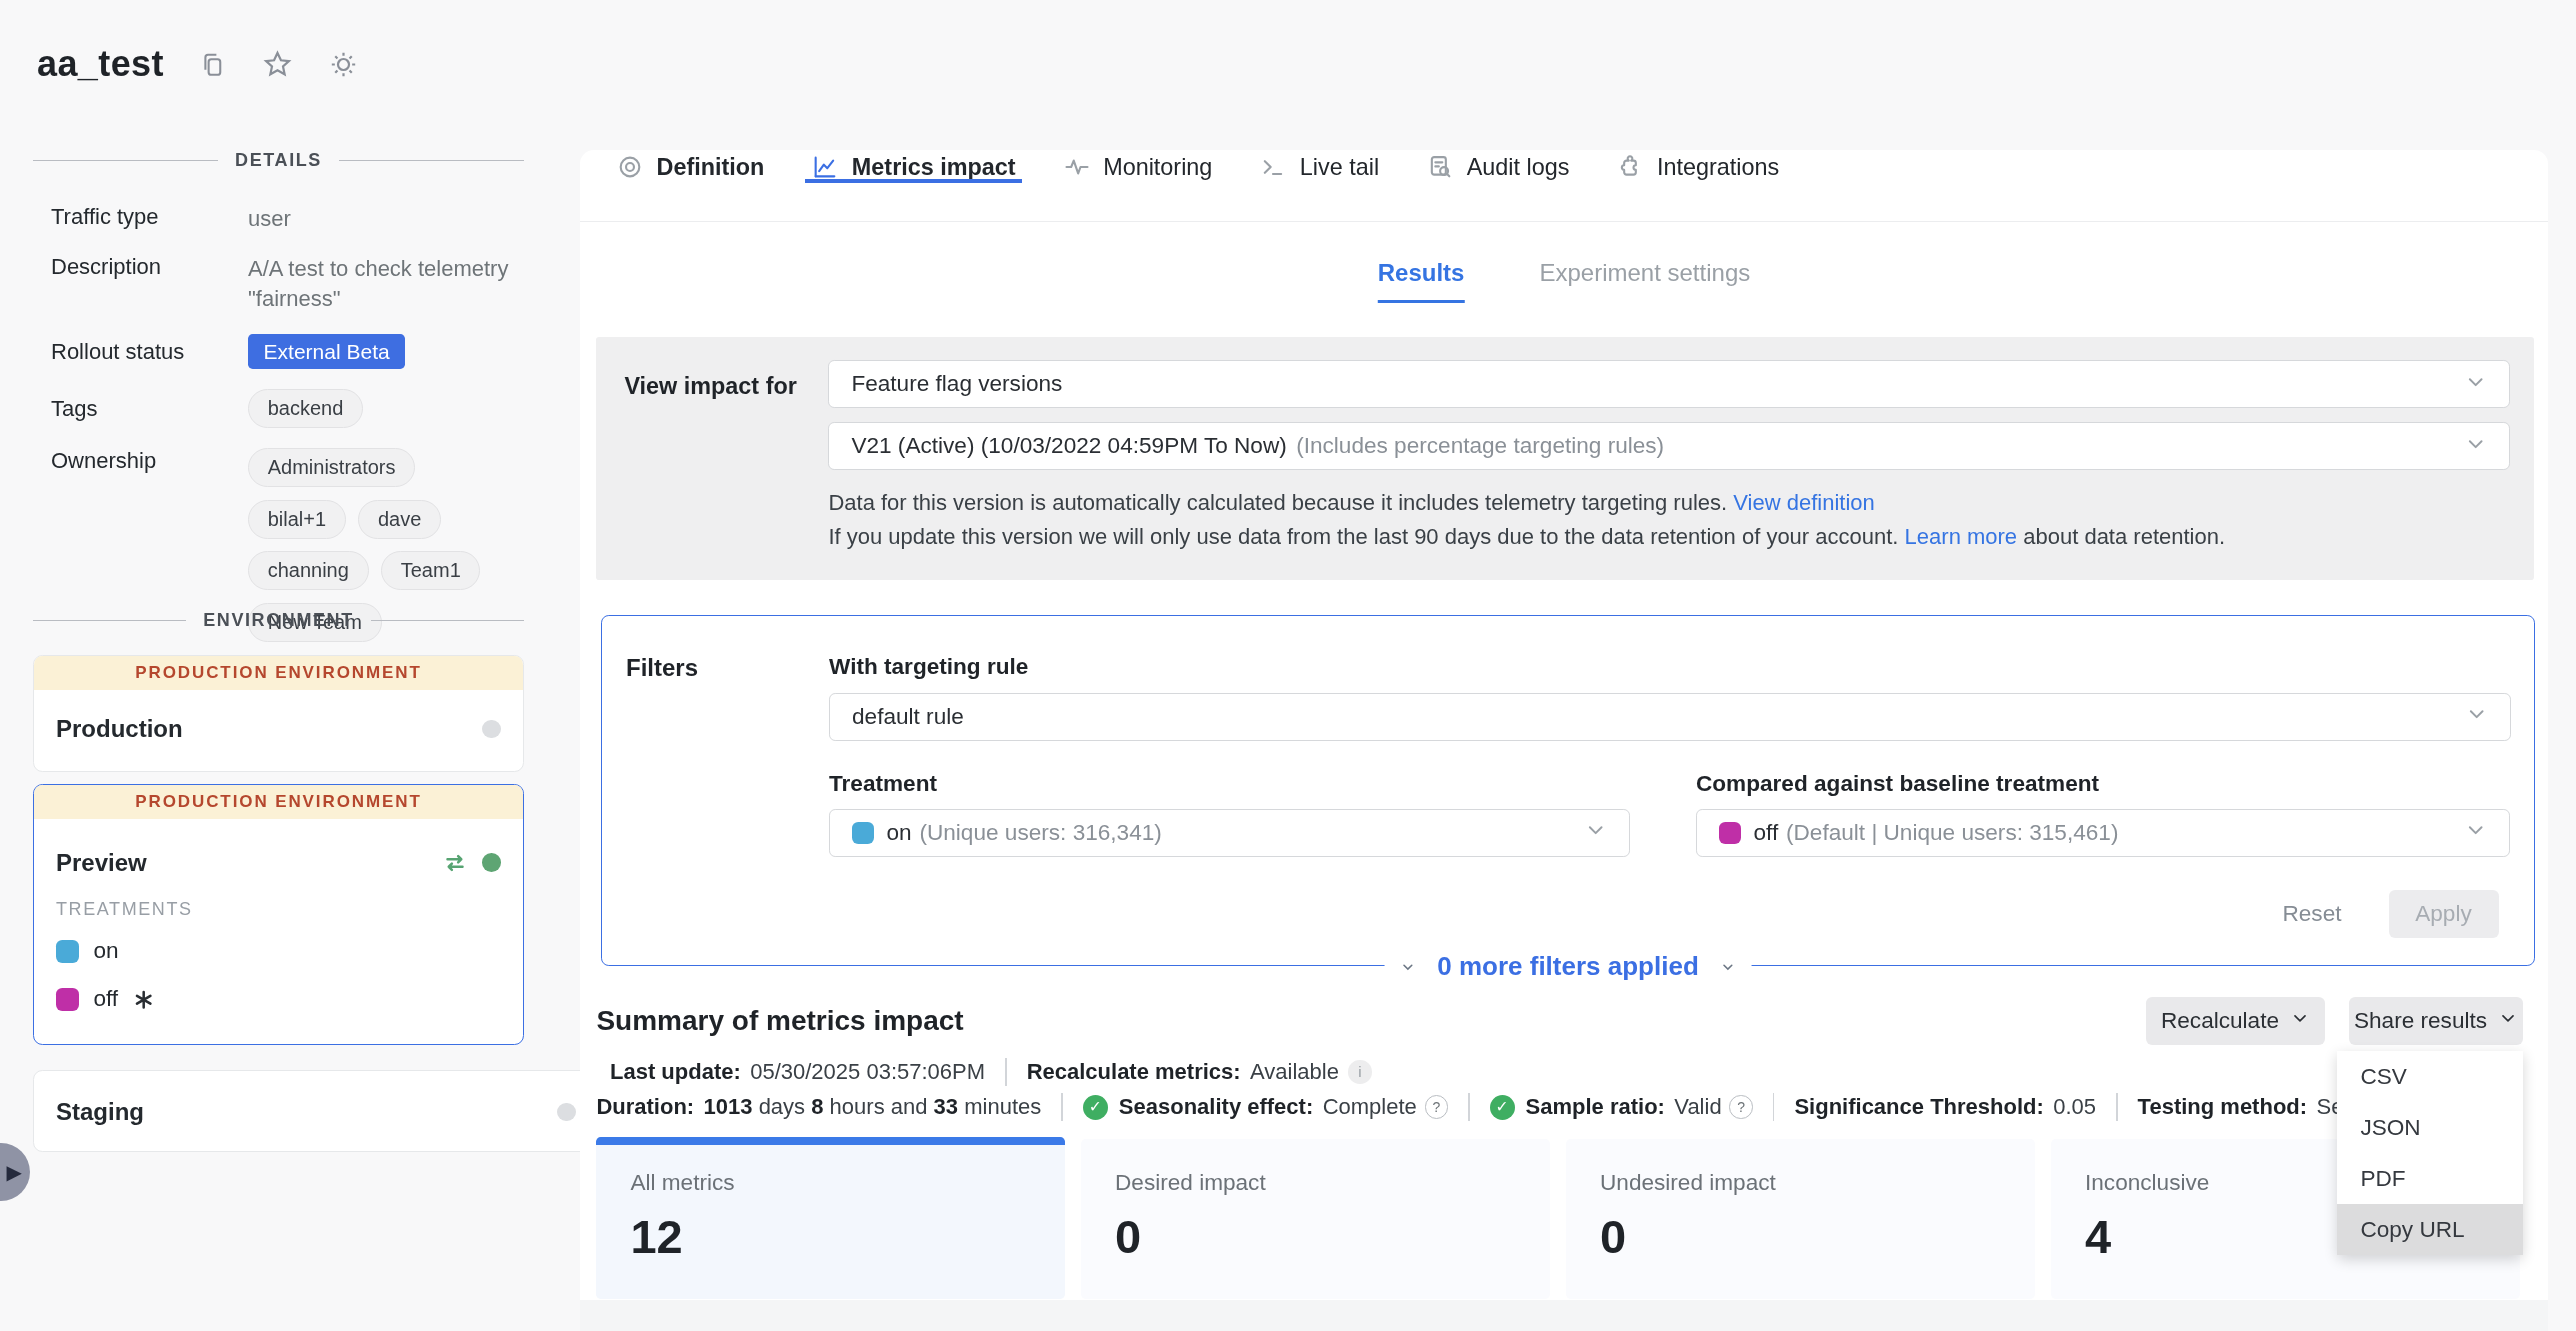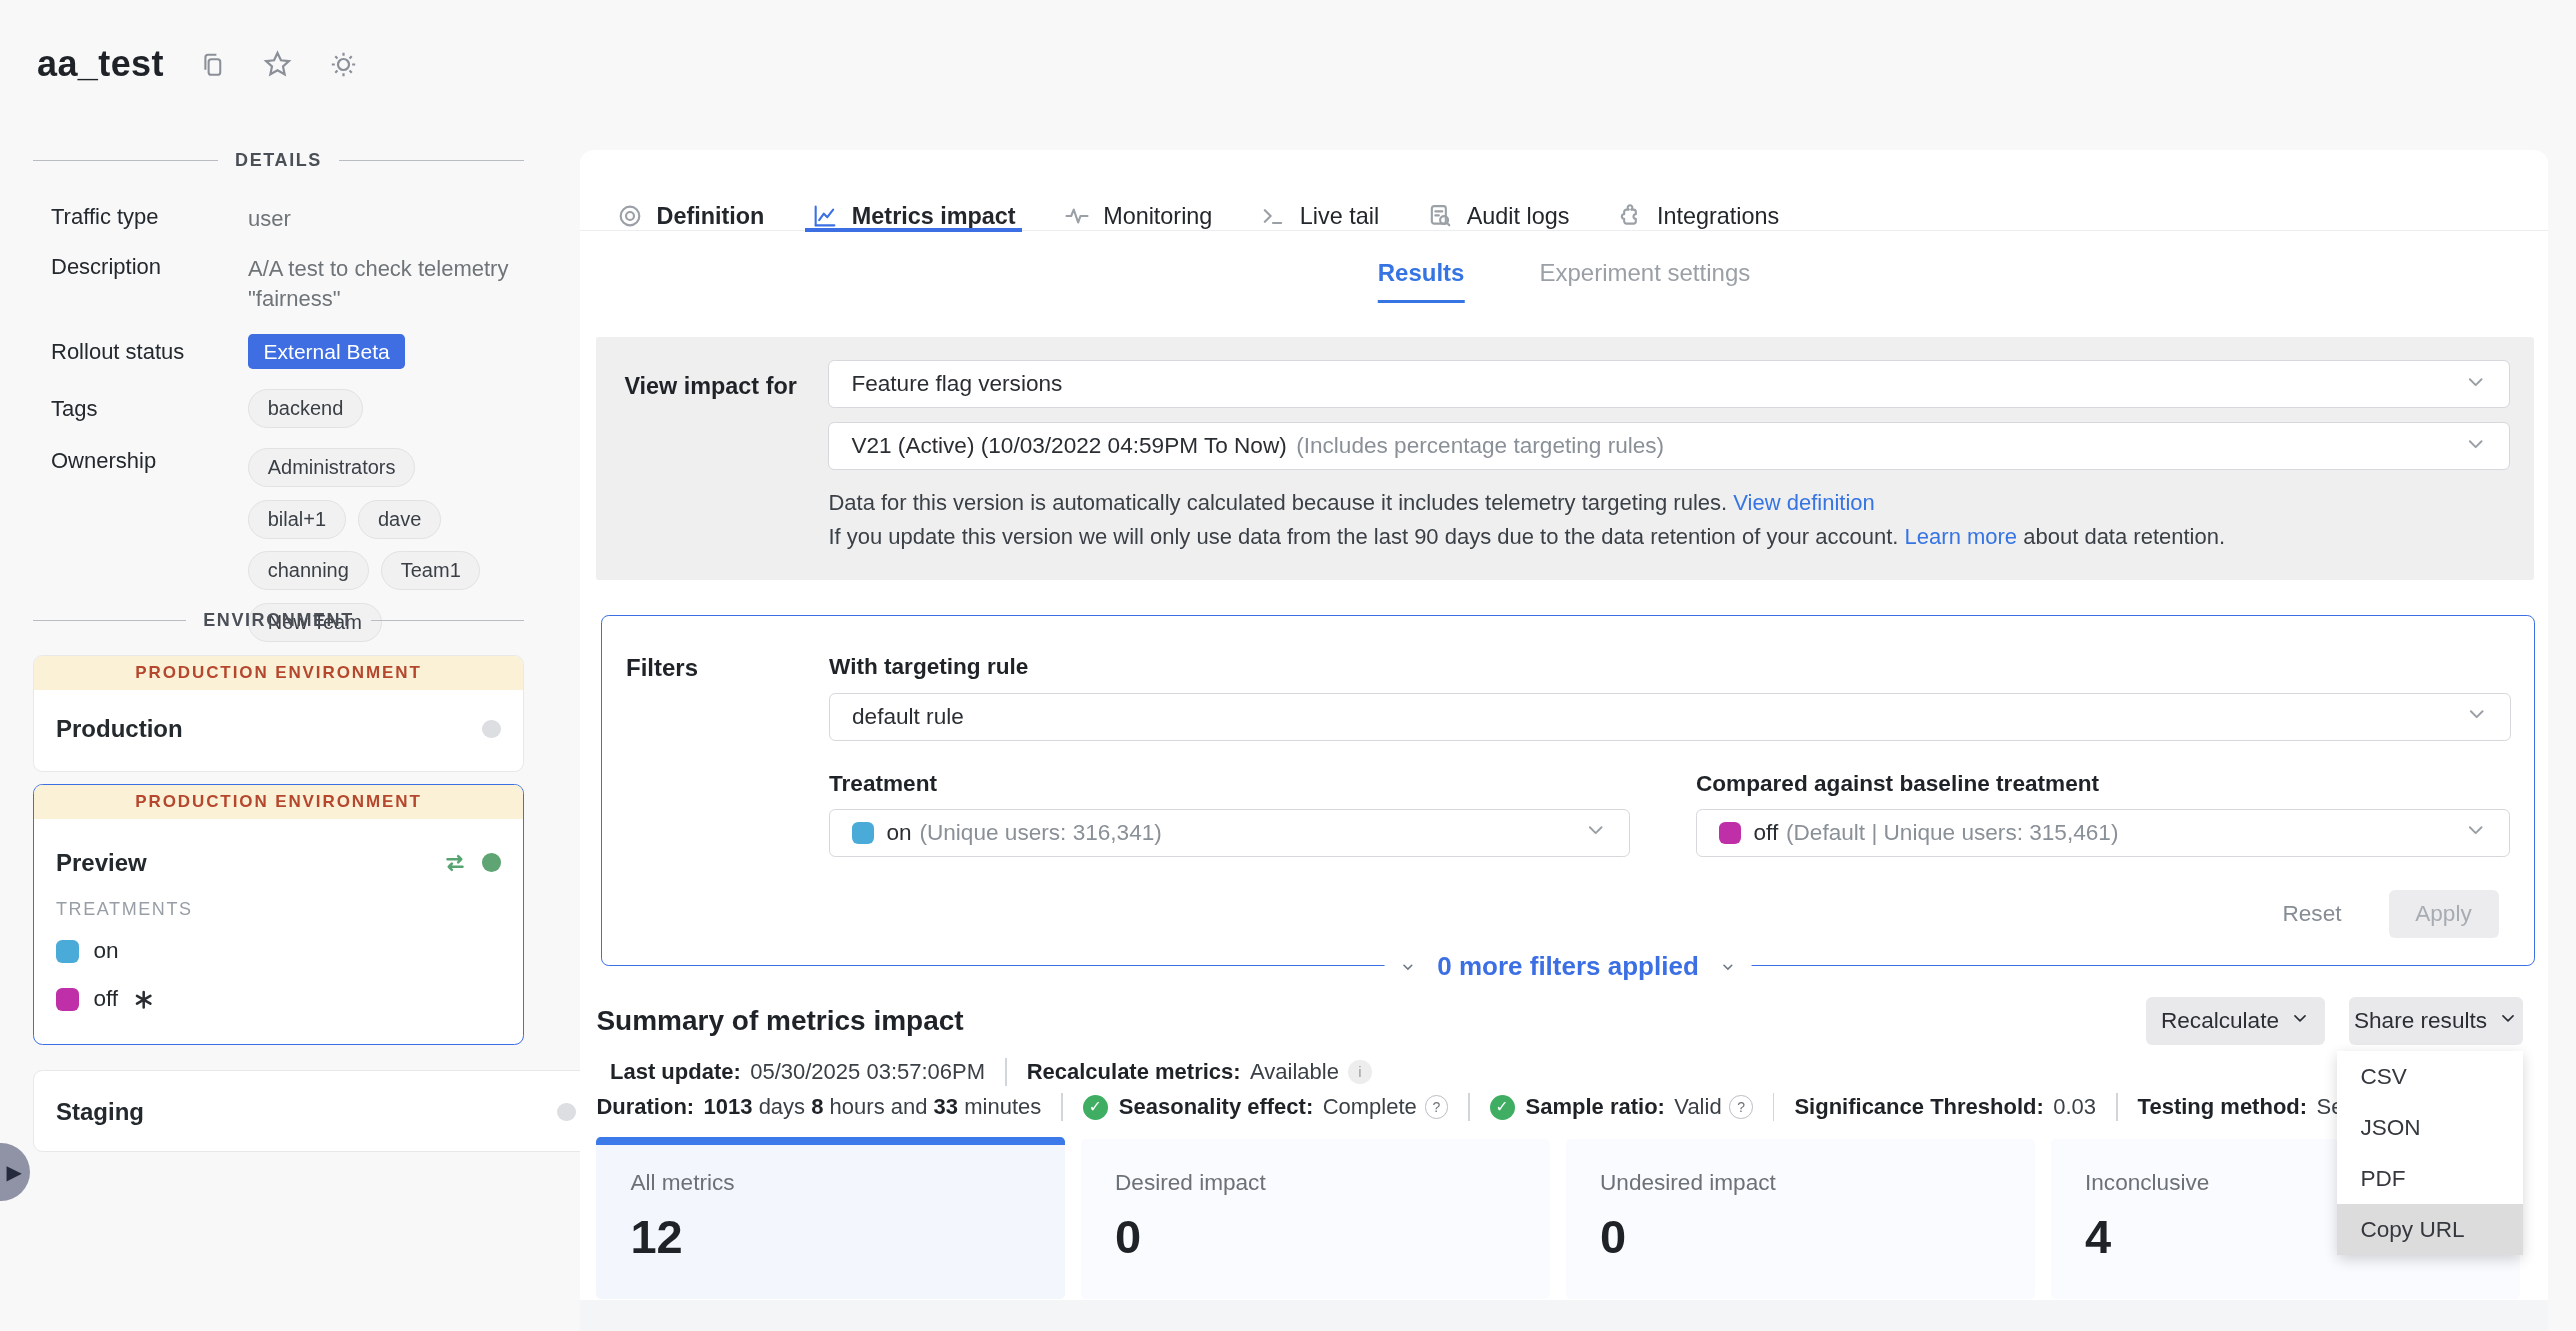--- a/index.html
+++ b/index.html
@@ -31,21 +31,21 @@
   .dot.gray{background:#dcdee1;}
   .dot.green{background:#5ea573;}
   .treatments-label{font-size:18px;letter-spacing:1.6px;color:#989ea5;}
   .treat-row{display:flex;align-items:center;gap:14px;font-size:22.6px;color:#24292e;}
   .swatch{width:23.4px;height:23.4px;border-radius:6.2px;}
   .collapse-handle{position:absolute;left:-28px;top:1143px;width:58px;height:58px;border-radius:50%;background:#8f93a5;display:flex;align-items:center;justify-content:center;}
   .collapse-handle span{color:#252a3d;font-size:20px;margin-left:26.5px;}
 
   
   .main-panel{position:absolute;left:580px;top:150px;width:1968px;height:1181px;background:#fff;border-radius:14px 14px 0 0;}
-  .tabbar{position:absolute;left:0;top:12px;width:100%;height:69px;border-bottom:1.6px solid #ecedef;display:flex;align-items:flex-end;padding-left:36px;gap:47px;}
+  .tabbar{position:absolute;left:0;top:3px;width:100%;height:69px;border-bottom:1.6px solid #ecedef;display:flex;align-items:flex-start;padding-left:36px;gap:47px;}
   .tab{display:flex;align-items:center;gap:12.5px;font-size:23.4px;color:#23272c;font-weight:600;position:relative;cursor:pointer;}
   .tab svg{stroke:#9aa0a6;fill:none;stroke-width:1.8;stroke-linecap:round;stroke-linejoin:round;}
   .tab.active svg{stroke:#3b6fe3;}
   .tab.active::after{content:"";position:absolute;left:-6.2px;right:-6.2px;bottom:-1.6px;height:3.9px;background:#3b6fe3;}
 
   .subtabs{position:absolute;left:50%;transform:translateX(-50%);top:109px;display:flex;gap:75px;font-size:24px;}
   .subtab-active{color:#3574e2;font-weight:600;padding-bottom:12.5px;border-bottom:3.9px solid #3574e2;}
   .subtab{color:#9aa0a6;}
 
   .impact-panel{position:absolute;left:16.4px;top:187px;width:1938px;height:243px;background:#efeff0;border-radius:3.1px;}
@@ -375,21 +375,21 @@
       <span class="stat-label">Seasonality effect:</span>
       <span>Complete</span>
       <span class="qcircle">?</span>
       <span class="stat-sep"></span>
       <span class="gcheck">✓</span>
       <span class="stat-label">Sample ratio:</span>
       <span>Valid</span>
       <span class="qcircle">?</span>
       <span class="stat-sep"></span>
       <span class="stat-label">Significance Threshold:</span>
-      <span>0.03</span>
+      <span>0.05</span>
       <span class="stat-sep"></span>
       <span class="stat-label">Testing method:</span>
       <span>Seq</span>
     </div>
 
     <div class="metric-card active" style="left:16.4px;">
       <div class="metric-label">All metrics</div>
       <div class="metric-value">12</div>
     </div>
     <div class="metric-card" style="left:501px;">

